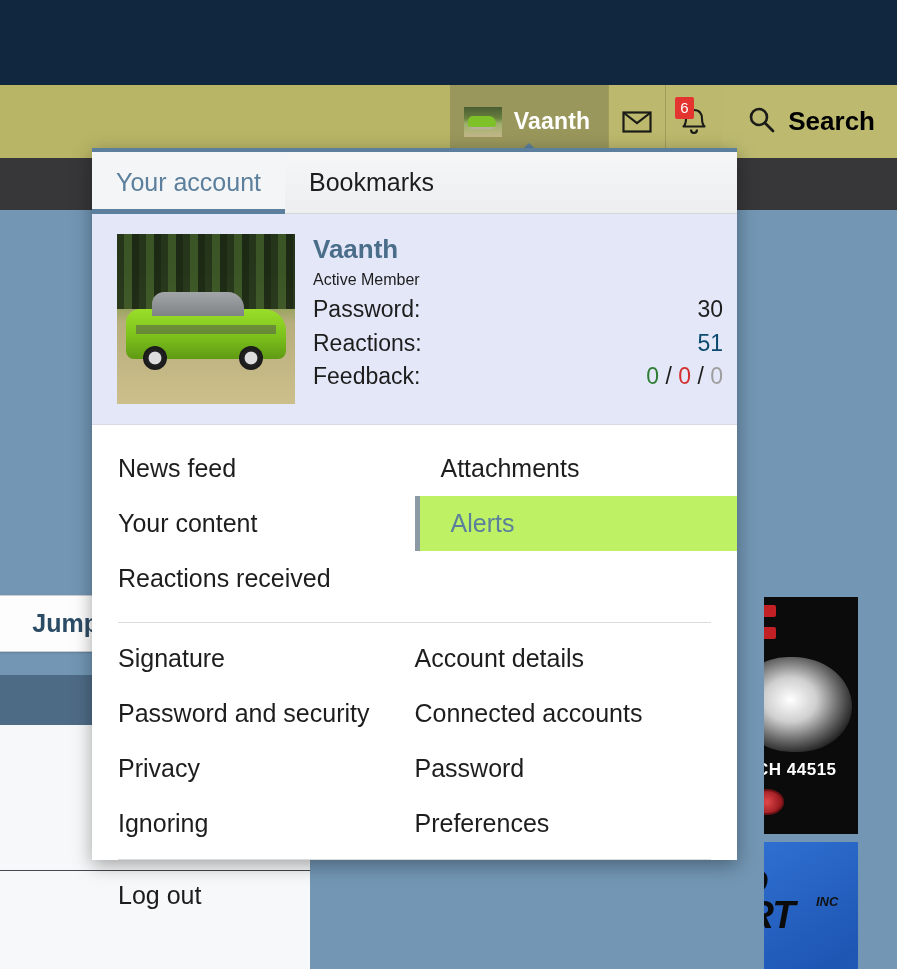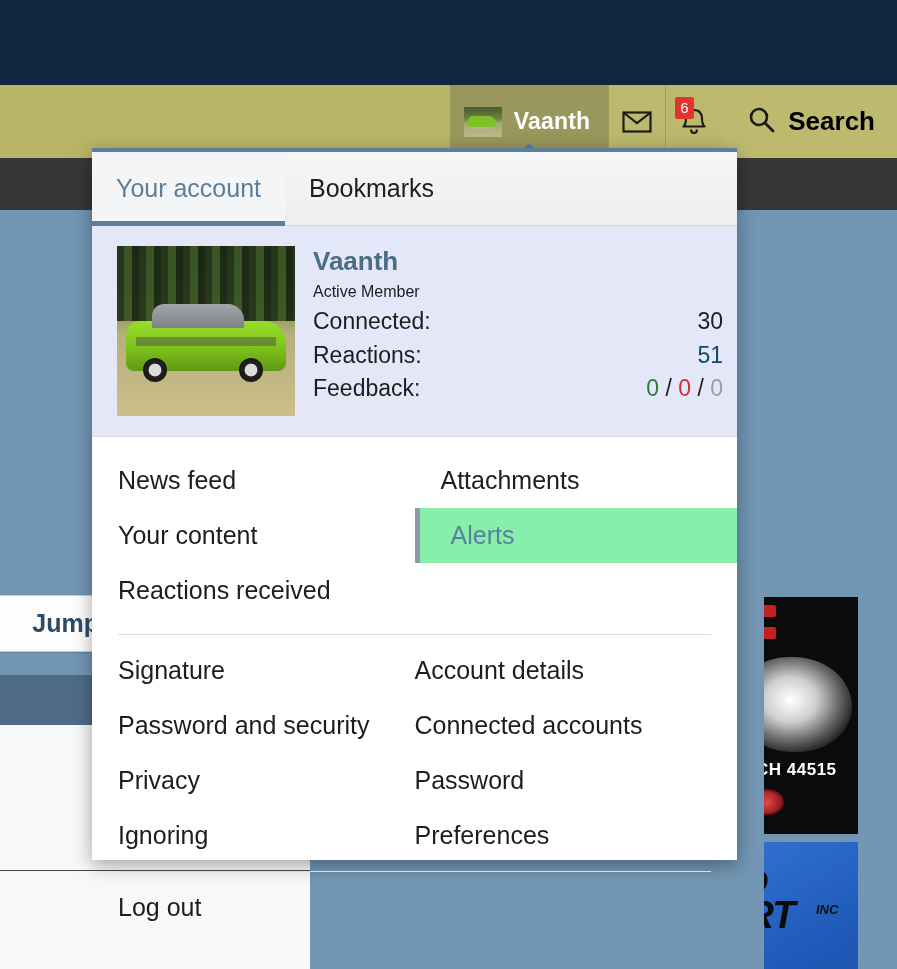--- a/index.html
+++ b/index.html
@@ -118,30 +118,30 @@
     position:absolute; left:-14px; top:192px; width:34px; height:26px;
     background:radial-gradient(circle,#e2484a 0%,#9b1b20 70%); border-radius:50%;
     border:2px solid #6e1216;
   }
   .ad-blue {
     left:764px; top:632px; width:94px; height:237px;
     background:linear-gradient(150deg,#2f6fd0 0%,#1e56b4 55%,#2a63c0 100%);
   }
   .ad-blue .l1 { position:absolute; left:-20px; top:20px; color:#0b0b0b; font-size:34px; font-weight:bold; font-style:italic; letter-spacing:-1px;}
   .ad-blue .l2 { position:absolute; left:-46px; top:52px; color:#0b0b0b; font-size:38px; font-weight:bold; font-style:italic; letter-spacing:-1px;}
-  .ad-blue .inc { position:absolute; left:52px; top:60px; color:#111; font-size:13px; font-weight:bold; font-style:italic;}
+  .ad-blue .inc { position:absolute; left:52px; top:52px; color:#111; font-size:13px; font-weight:bold; font-style:italic;}
 
   
   .menu {
     position:absolute; left:92px; top:148px; width:645px; height:712px;
     background:#fff; box-shadow:0 5px 18px rgba(0,0,0,.35);
     border-top:4px solid #5b7f9c;
   }
   .menu-tabs {
-    display:flex; height:74px; align-items:stretch;
+    display:flex; height:62px; align-items:stretch;
     background:linear-gradient(#f6f6f7,#eceef0);
     border-bottom:1px solid #d4d7da;
   }
   .menu-tab {
     display:flex; align-items:center; padding:0 24px; font-size:25px;
     color:#1d1d1d; cursor:pointer; position:relative;
   }
   .menu-tab.active { color:#5b7f9c; background:#f4f5f6; }
   .menu-tab.active::after {
     content:""; position:absolute; left:0; right:0; bottom:-1px; height:5px; background:#5b7f9c;
@@ -192,21 +192,21 @@
   .mgroup { padding:16px 0; }
   .mgroup + .mgroup { border-top:1px solid #d9dcdf; margin:0 26px; padding:8px 0; }
   .mrow { display:flex; }
   .mcell {
     width:50%; font-size:25px; color:#1d1d1d; padding:13px 0 13px 26px;
     cursor:pointer; position:relative;
   }
   .mgroup + .mgroup .mcell { padding-left:0; }
   .mcell.empty { cursor:default; }
   .mcell.hover {
-    background:#86efac; color:#5b7f9c;
+    background:#bef264; color:#5b7f9c;
     box-shadow:inset 5px 0 0 #8c9aa6;
     padding-left:36px;
   }
 </style>
 </head>
 <body>
 
 <div class="screen">
 
   <div class="top-band"></div>
@@ -297,21 +297,21 @@
         <div class="trees"></div>
         <div class="car"></div>
         <div class="w1"></div>
         <div class="w2"></div>
       </div>
       <div class="profile-info">
         <div class="p-name">Vaanth</div>
         <div class="p-title">Active Member</div>
 
         <div class="p-row">
-          <span>Connected:</span>
+          <span>Password:</span>
           <span class="val">30</span>
         </div>
 
         <div class="p-row">
           <span>Reactions:</span>
           <span class="val link">51</span>
         </div>
 
         <div class="p-row">
           <span>Feedback:</span>

